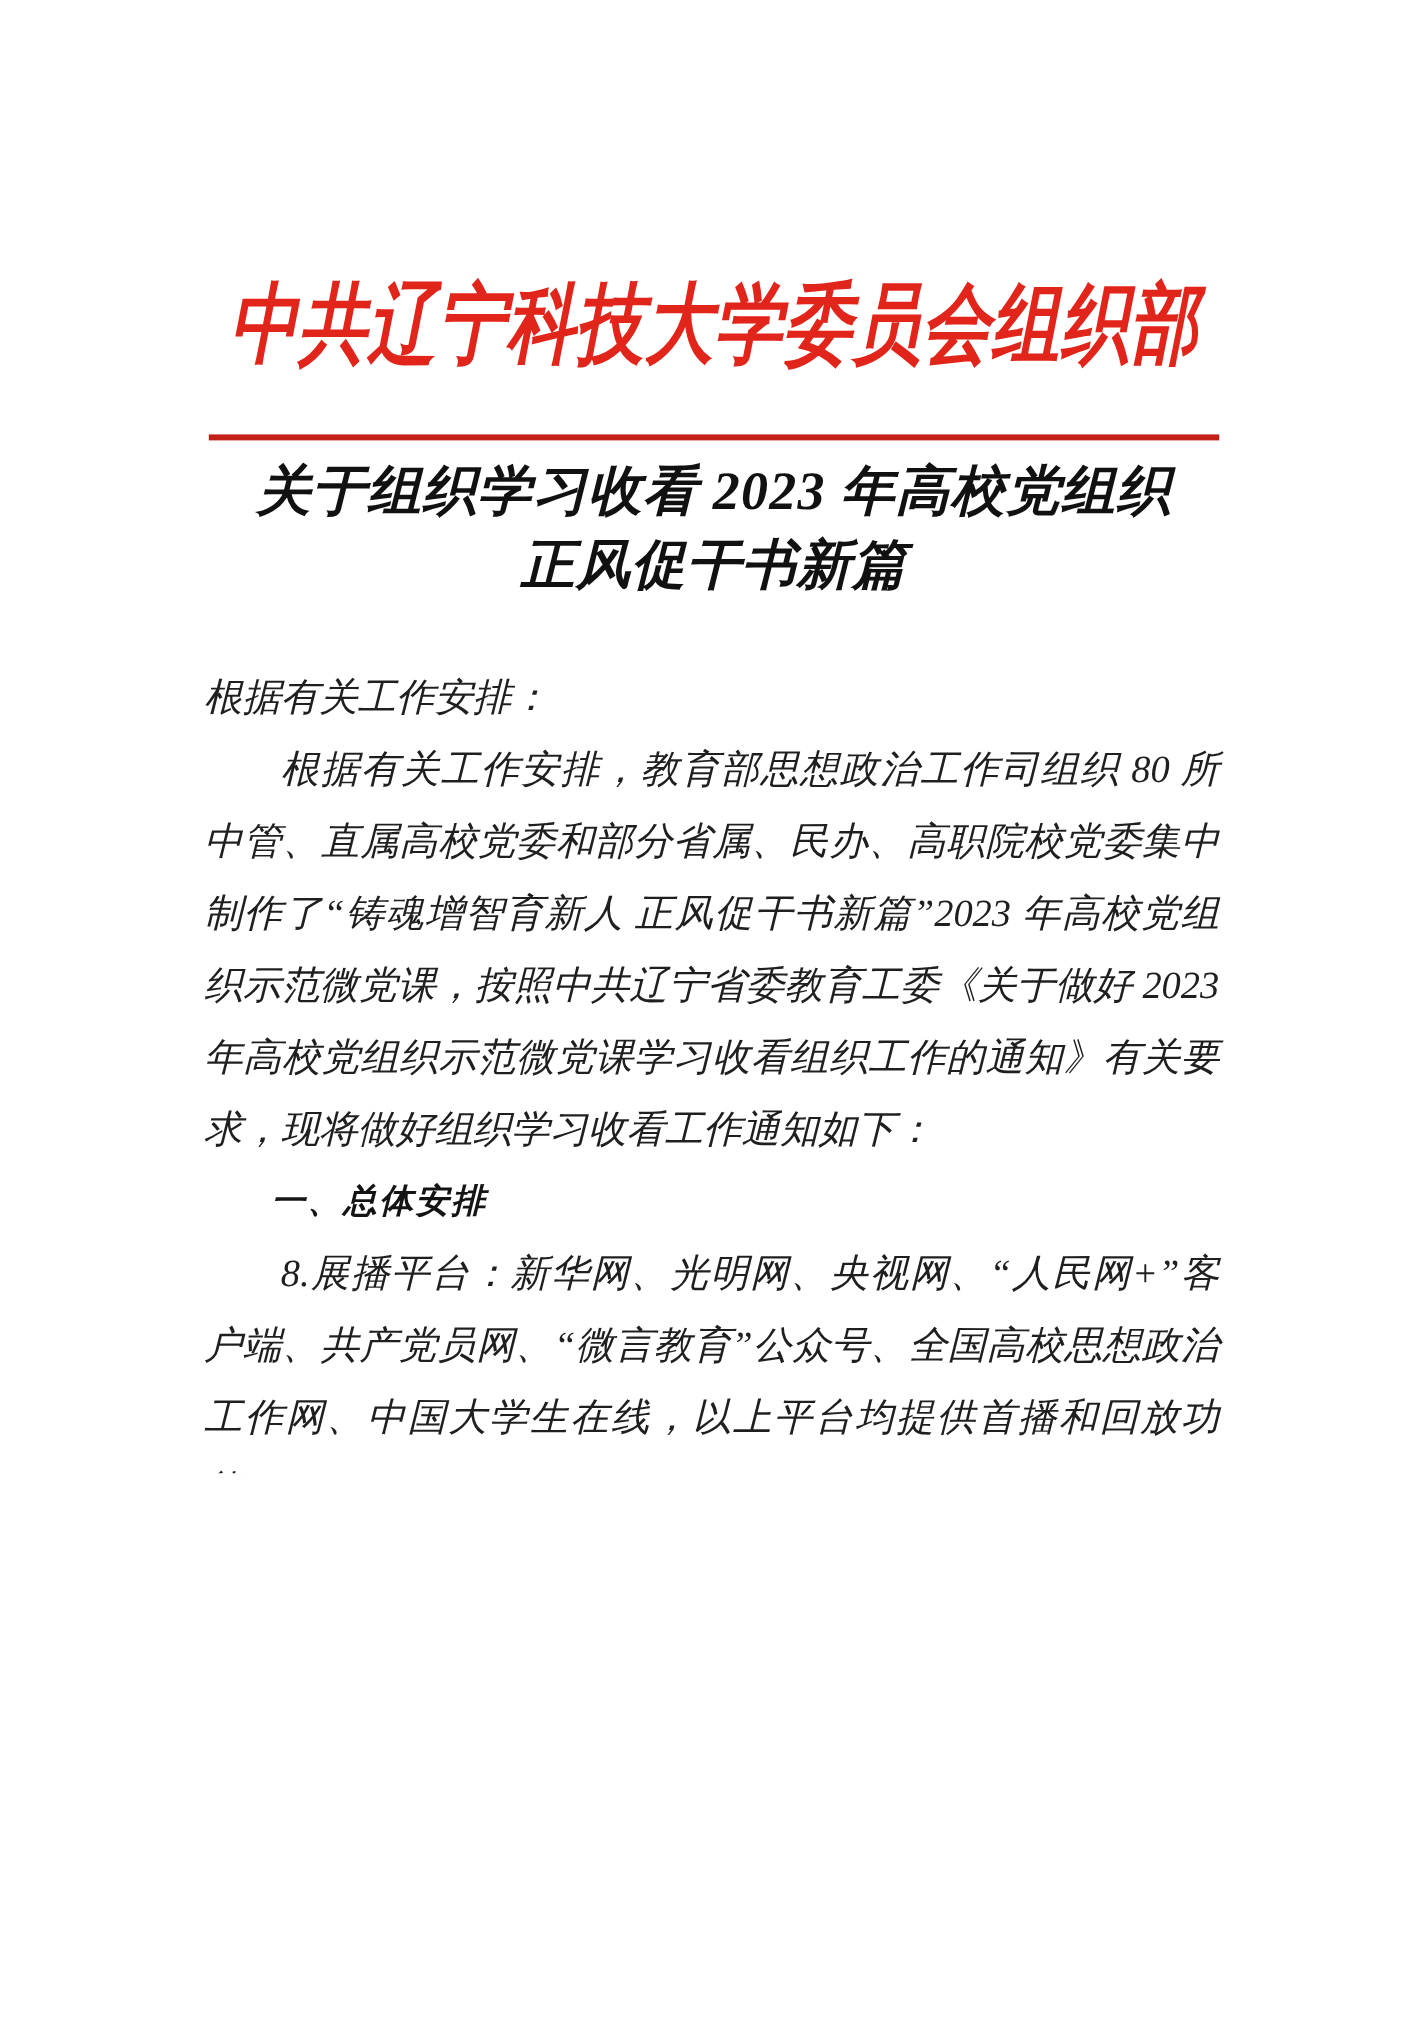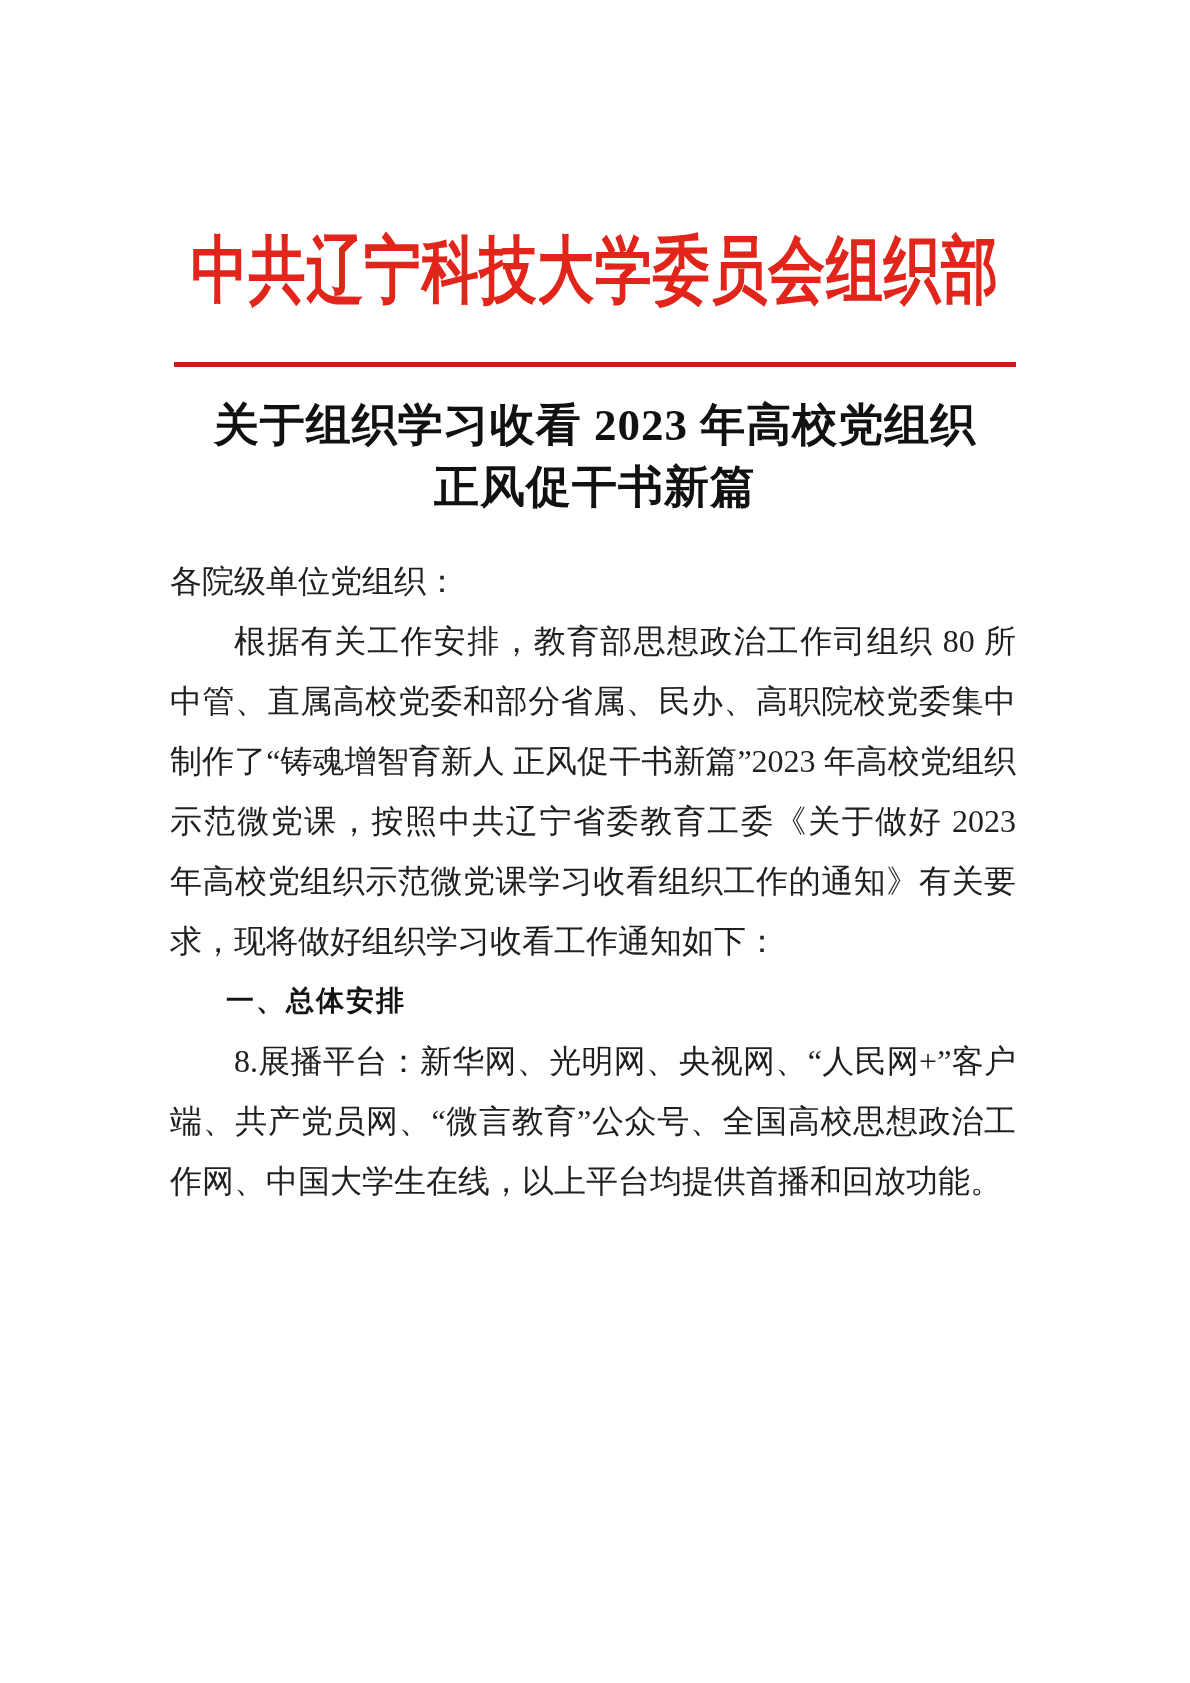--- a/index.html
+++ b/index.html
@@ -8,20 +8,21 @@
     background: #ffffff;
   }
   .page {
     position: relative;
     width: 1190px;
     height: 1228px;
     background: #ffffff;
     overflow: hidden;
     font-family: "Liberation Serif", "DejaVu Serif", serif;
     color: #1d1d1d;
+    font-style: italic;
   }
   
   .letterhead {
     position: absolute;
     top: 221px;
     left: 0;
     right: 0;
     text-align: center;
   }
   .letterhead-text {
@@ -40,21 +41,21 @@
     left: 174px;
     width: 842px;
     height: 5px;
   }
   
   .doc-title {
     position: absolute;
     top: 378px;
     left: 0;
     right: 0;
-    margin: 16px;
+    margin: 0;
     text-align: center;
     font-size: 45px;
     line-height: 62px;
     font-weight: bold;
     color: #111111;
     letter-spacing: 1px;
   }
   .doc-title .t-line { display: block; }
   
   .body-col {
@@ -102,21 +103,21 @@
   </div>
 
   <div class="red-rule" style="background-color: rgb(196, 32, 26);"></div>
 
   <h1 class="doc-title">
     <span class="t-line">关于组织学习收看 2023 年高校党组织</span>
     <span class="t-line">正风促干书新篇</span>
   </h1>
 
   <div class="body-col">
-    <p class="salutation">各院级单位党组织：</p>
+    <p class="salutation">根据有关工作安排：</p>
     <p class="indent">根据有关工作安排，教育部思想政治工作司组织 80 所中管、直属高校党委和部分省属、民办、高职院校党委集中制作了“铸魂增智育新人 正风促干书新篇”2023 年高校党组织示范微党课，按照中共辽宁省委教育工委《关于做好 2023 年高校党组织示范微党课学习收看组织工作的通知》有关要求，现将做好组织学习收看工作通知如下：</p>
     <h2 class="section-heading">一、总体安排</h2>
     <p class="indent">8.展播平台：新华网、光明网、央视网、“人民网+”客户端、共产党员网、“微言教育”公众号、全国高校思想政治工作网、中国大学生在线，以上平台均提供首播和回放功能。</p>
   </div>
 
   <div class="page-number">— 1 —</div>
 
 </div>
 
 </body></html>

